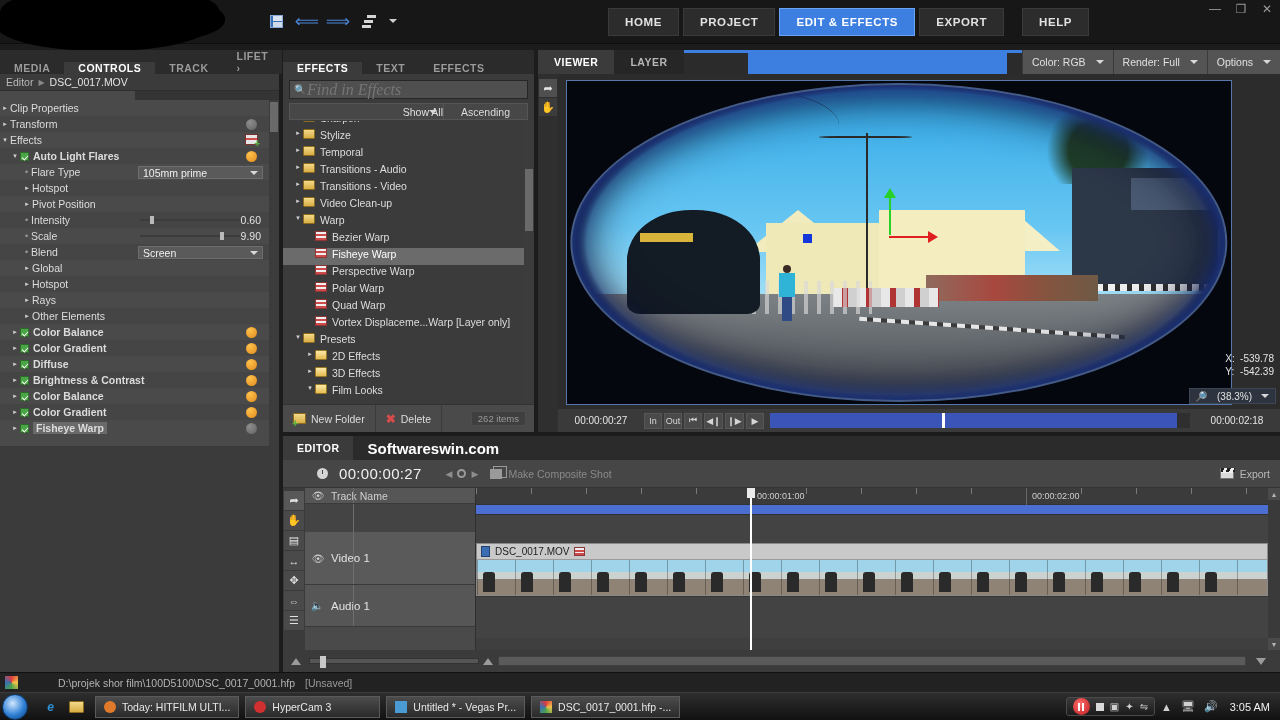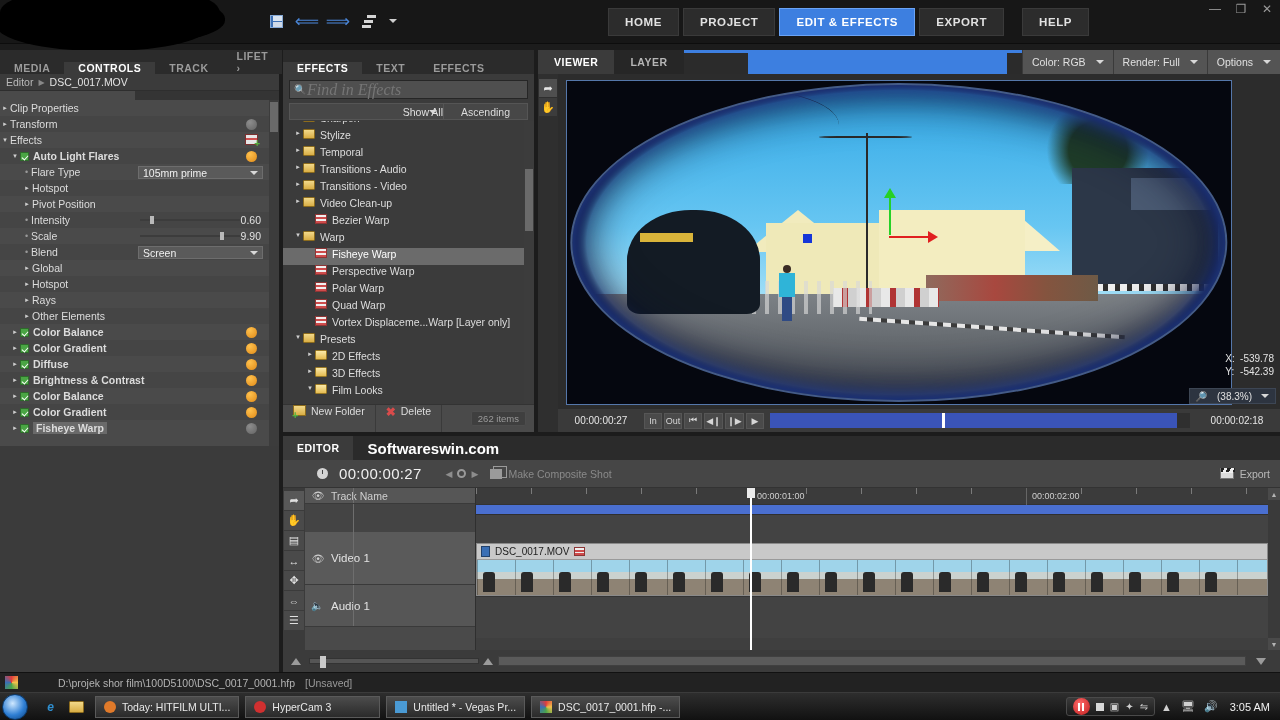--- a/index.html
+++ b/index.html
@@ -136,21 +136,21 @@
   .folder{ width:12px;height:10px;margin-right:5px;flex:none;
            background:linear-gradient(#f2d98a,#d9ae45); border:1px solid #8d6c1d; border-radius:1px;}
   .folder.plain{ background:linear-gradient(#fbe9a8,#e5bc52); border-color:#9b7a25;}
   .fxicon{ width:12px;height:10px;margin-right:5px;flex:none;
            background:linear-gradient(#f0f0f0 0 28%, #cf4b4b 28% 52%, #efefef 52% 74%, #cf4b4b 74% 100%);
            border:1px solid #8e3535;}
   .eff-footer{
     position:absolute; left:0; bottom:0; width:251px; height:28px; background:#4a4a4a;
     border-top:1px solid #333; display:flex; align-items:center;
   }
-  .eff-btn{ display:flex;align-items:flex-start;gap:5px; height:100%; padding:0 10px; font-size:10.5px; color:#dcdcdc;}
+  .eff-btn{ display:flex;align-items:center;gap:5px; height:100%; padding:0 10px; font-size:10.5px; color:#dcdcdc;}
   .eff-btn.b2{ border-left:1px solid #3a3a3a; border-right:1px solid #3a3a3a;}
   .ic-newfolder{width:13px;height:11px;background:linear-gradient(#f2d98a,#d9ae45);border:1px solid #8d6c1d;position:relative;}
   .ic-newfolder:after{content:"+";position:absolute;left:-2px;bottom:-6px;color:#53b13f;font-weight:bold;font-size:11px;}
   .ic-del{ color:#d94b4b; font-size:12px; font-weight:bold;}
   .eff-count{ margin-left:auto; margin-right:8px; font-size:9.5px; color:#9a9a9a;
               background:#3f3f3f;border:1px solid #4d4d4d; padding:1px 6px; border-radius:2px;}
 
   
   .viewer{ position:absolute; left:538px; top:50px; width:742px; height:382px; background:#2f2f2f;}
   .viewer .vtabs{ display:flex; height:24px; background:#2b2b2b; position:relative;}
@@ -573,28 +573,28 @@
         <span class="tw ind1">▸</span>
         <span class="folder"></span>
         <span>Transitions - Video</span>
       </div>
       <div class="erow">
         <span class="tw ind1">▸</span>
         <span class="folder"></span>
         <span>Video Clean-up</span>
       </div>
       <div class="erow">
+        <span class="tw ind1">▾</span>
+        <span class="folder"></span>
+        <span>Warp</span>
+      </div>
+      <div class="erow">
         <span class="tw ind2"></span>
         <span class="fxicon"></span>
         <span>Bezier Warp</span>
-      </div>
-      <div class="erow">
-        <span class="tw ind1">▾</span>
-        <span class="folder"></span>
-        <span>Warp</span>
       </div>
       <div class="erow sel">
         <span class="tw ind2"></span>
         <span class="fxicon"></span>
         <span>Fisheye Warp</span>
       </div>
       <div class="erow">
         <span class="tw ind2"></span>
         <span class="fxicon"></span>
         <span>Perspective Warp</span>

